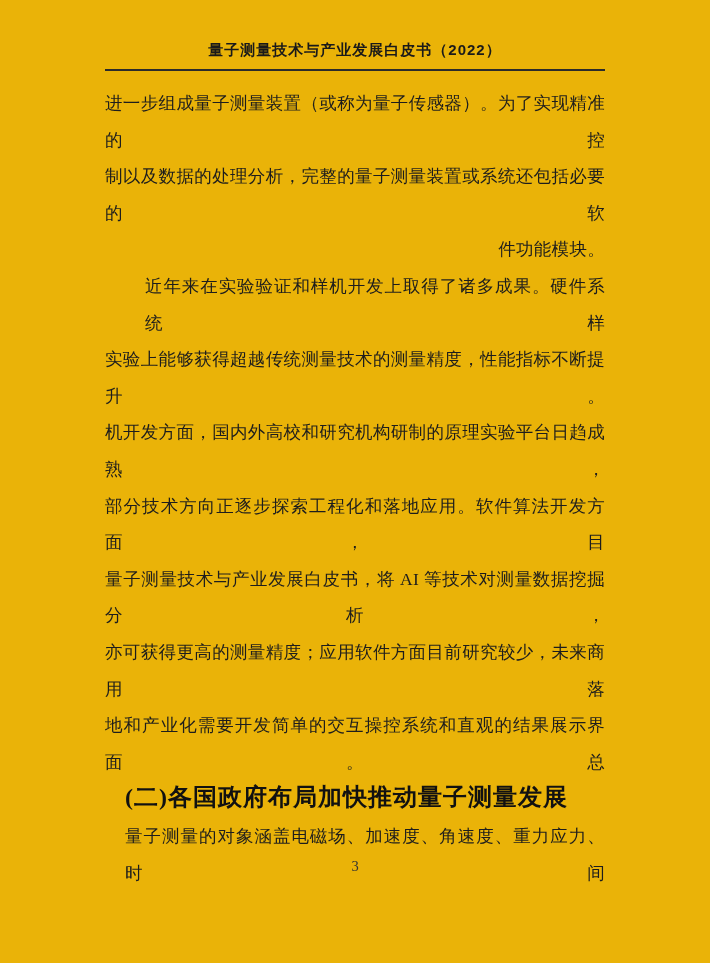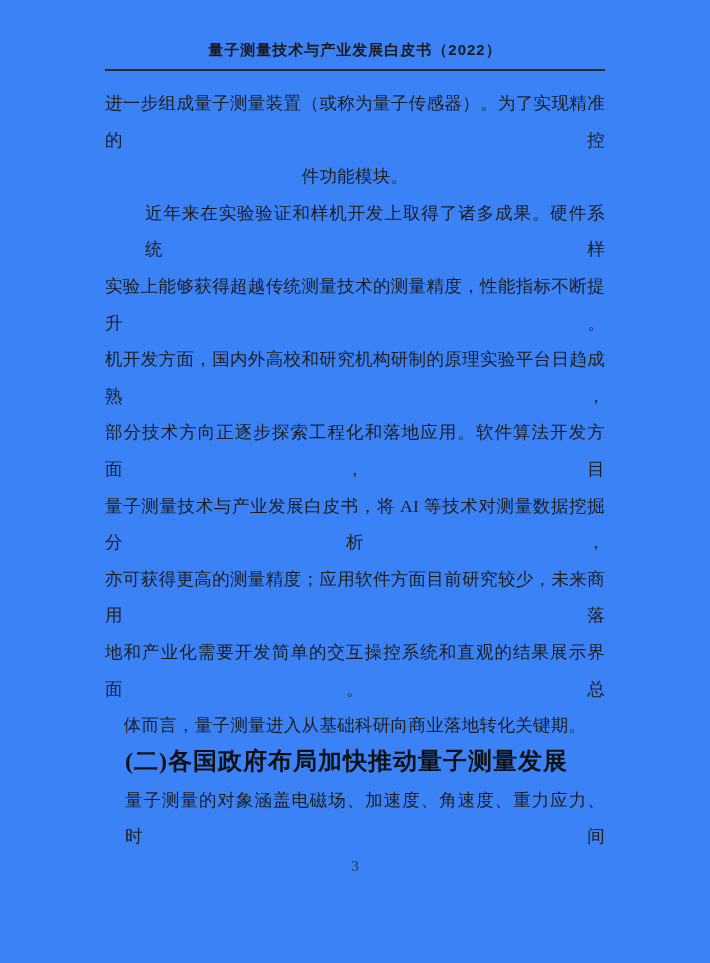--- a/index.html
+++ b/index.html
@@ -1,20 +1,20 @@
 <!DOCTYPE html>
 <html><head>
 <meta charset="utf-8">
 <style>
   html, body { margin: 0; padding: 0; background: #ffffff; }
   .page {
     position: relative;
     width: 710px;
     height: 963px;
-    background: #3b82f6;
+    background: #eab308;
     overflow: hidden;
     font-family: "Liberation Serif", "DejaVu Serif", serif;
     color: #1d1d1d;
   }
   .header-title {
     position: absolute;
     top: 41px;
     left: 105px;
     width: 500px;
     text-align: center;
@@ -36,21 +36,21 @@
     position: absolute;
     top: 85px;
     left: 105px;
     width: 500px;
     font-size: 17.5px;
     line-height: 36.6px;
     letter-spacing: 0.3px;
   }
   .tline { display: block; font-family: Liberation Serif, serif; }
   .fill { text-align: justify; text-align-last: justify; }
-  .endline { text-align: center; }
+  .endline { text-align: right; }
   .ind-40 { padding-left: 40px; }
   .ind-20 { padding-left: 20px; }
   .section-heading {
     display: block;
     margin-top: 0;
     margin-bottom: 4px;
     padding-left: 20px;
     font-size: 24px;
     font-weight: bold;
     line-height: 34px;
@@ -73,32 +73,32 @@
 <div class="page">
 
   <div class="header-title">量子测量技术与产业发展白皮书（2022）</div>
 
   <div class="header-rule"></div>
 
   <div class="content">
 
     <div>
       <span class="tline fill">进一步组成量子测量装置（或称为量子传感器）。为了实现精准的控</span>
+      <span class="tline fill">制以及数据的处理分析，完整的量子测量装置或系统还包括必要的软</span>
       <span class="tline endline">件功能模块。</span>
     </div>
 
     <div>
       <span class="tline fill ind-40">近年来在实验验证和样机开发上取得了诸多成果。硬件系统样</span>
       <span class="tline fill">实验上能够获得超越传统测量技术的测量精度，性能指标不断提升。</span>
       <span class="tline fill">机开发方面，国内外高校和研究机构研制的原理实验平台日趋成熟，</span>
       <span class="tline fill">部分技术方向正逐步探索工程化和落地应用。软件算法开发方面，目</span>
       <span class="tline fill">量子测量技术与产业发展白皮书，将 AI 等技术对测量数据挖掘分析，</span>
       <span class="tline fill">亦可获得更高的测量精度；应用软件方面目前研究较少，未来商用落</span>
       <span class="tline fill">地和产业化需要开发简单的交互操控系统和直观的结果展示界面。总</span>
-      <span class="tline endline">体而言，量子测量进入从基础科研向商业落地转化关键期。</span>
     </div>
 
     <div class="section-heading">(二)各国政府布局加快推动量子测量发展</div>
 
     <div>
       <span class="tline fill ind-20">量子测量的对象涵盖电磁场、加速度、角速度、重力应力、时间</span>
 
     </div>
 
   </div>

